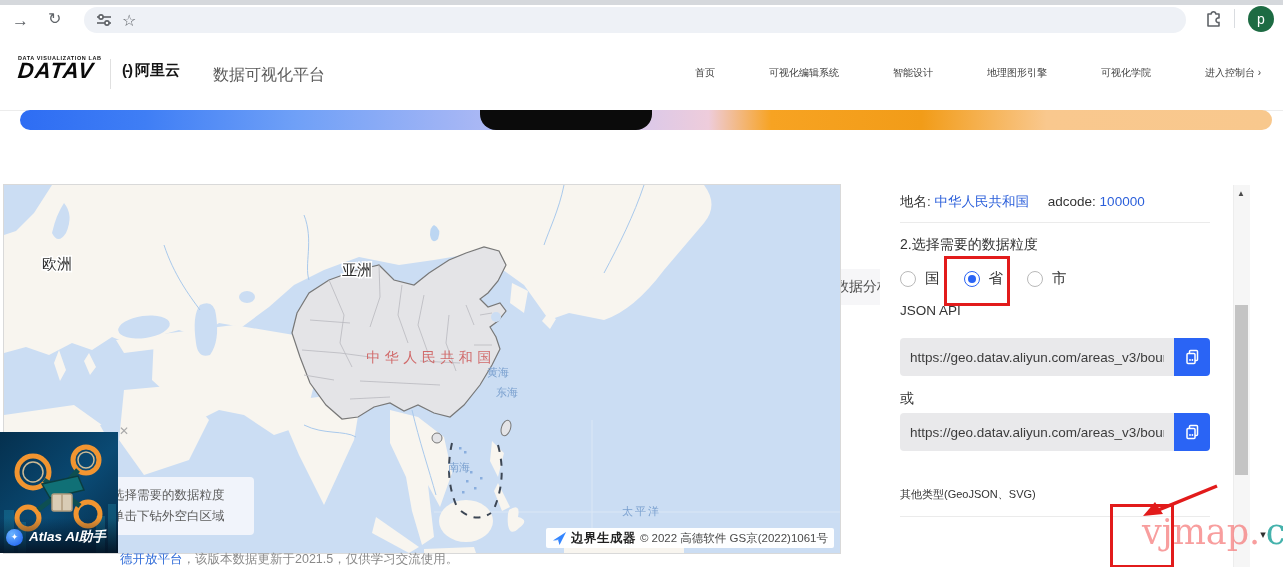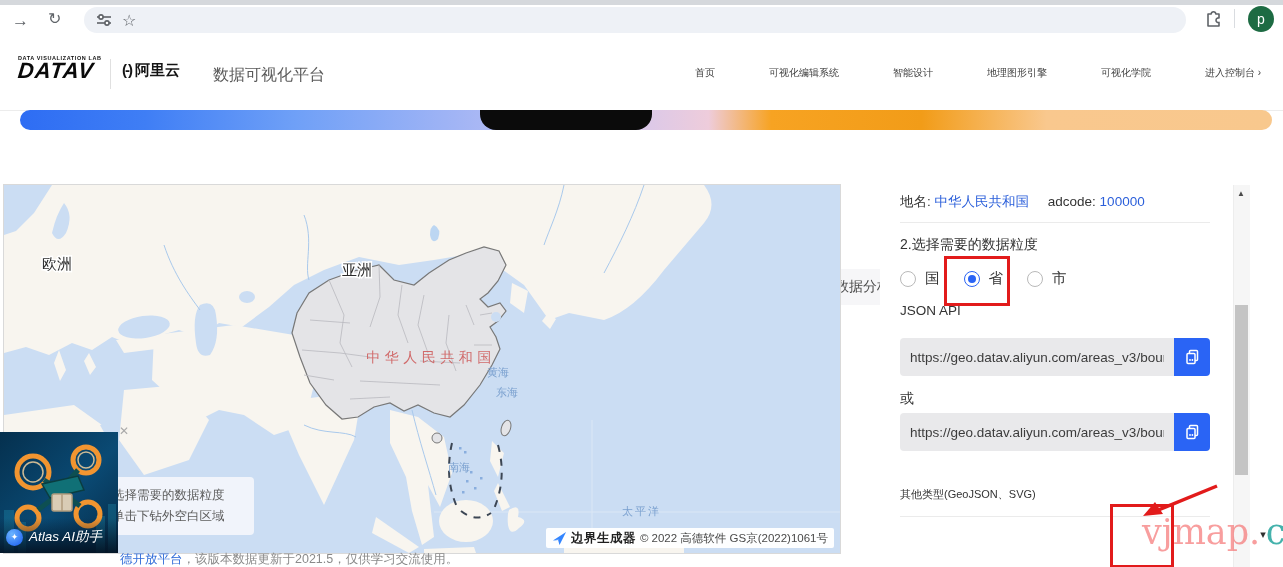--- a/index.html
+++ b/index.html
@@ -344,21 +344,21 @@
       <line x1="38" y1="78" x2="56" y2="64"></line>
         <line x1="80" y1="74" x2="64" y2="62"></line>
     </g>
     <path d="M42,52 L78,44 L84,58 L50,66 Z" fill="#107076" stroke="#0a3d40" stroke-width="1.5"></path>
     <rect x="52" y="62" width="20" height="17" rx="2" fill="#d9ccb5" stroke="#b09c7e" stroke-width="1.5"></rect>
     <line x1="62" y1="62" x2="62" y2="79" stroke="#b09c7e" stroke-width="1.5"></line>
     <rect x="0" y="86" width="118" height="35" fill="url(#plbl)"></rect>
   </svg>
   <div class="ab" style="left:6px;top:96px;display:flex;align-items:center;gap:6px">
     <span class="ai-ic" style="width:17px;height:17px;font-size:9px;margin:0">✦</span>
-    <span style="color:#fff;font-size:13.5px;font-weight:normal;font-style:italic">Atlas AI助手</span>
+    <span style="color:#fff;font-size:13.5px;font-weight:bold;font-style:italic">Atlas AI助手</span>
   </div>
 </div>
 <div class="ab promo-close">✕</div>
 
 <div class="ab footnote">
   <a>德开放平台</a><span>，该版本数据更新于2021.5，仅供学习交流使用。</span>
 </div>
 
 <div class="ab panel">
   <div class="ab p-row1">

